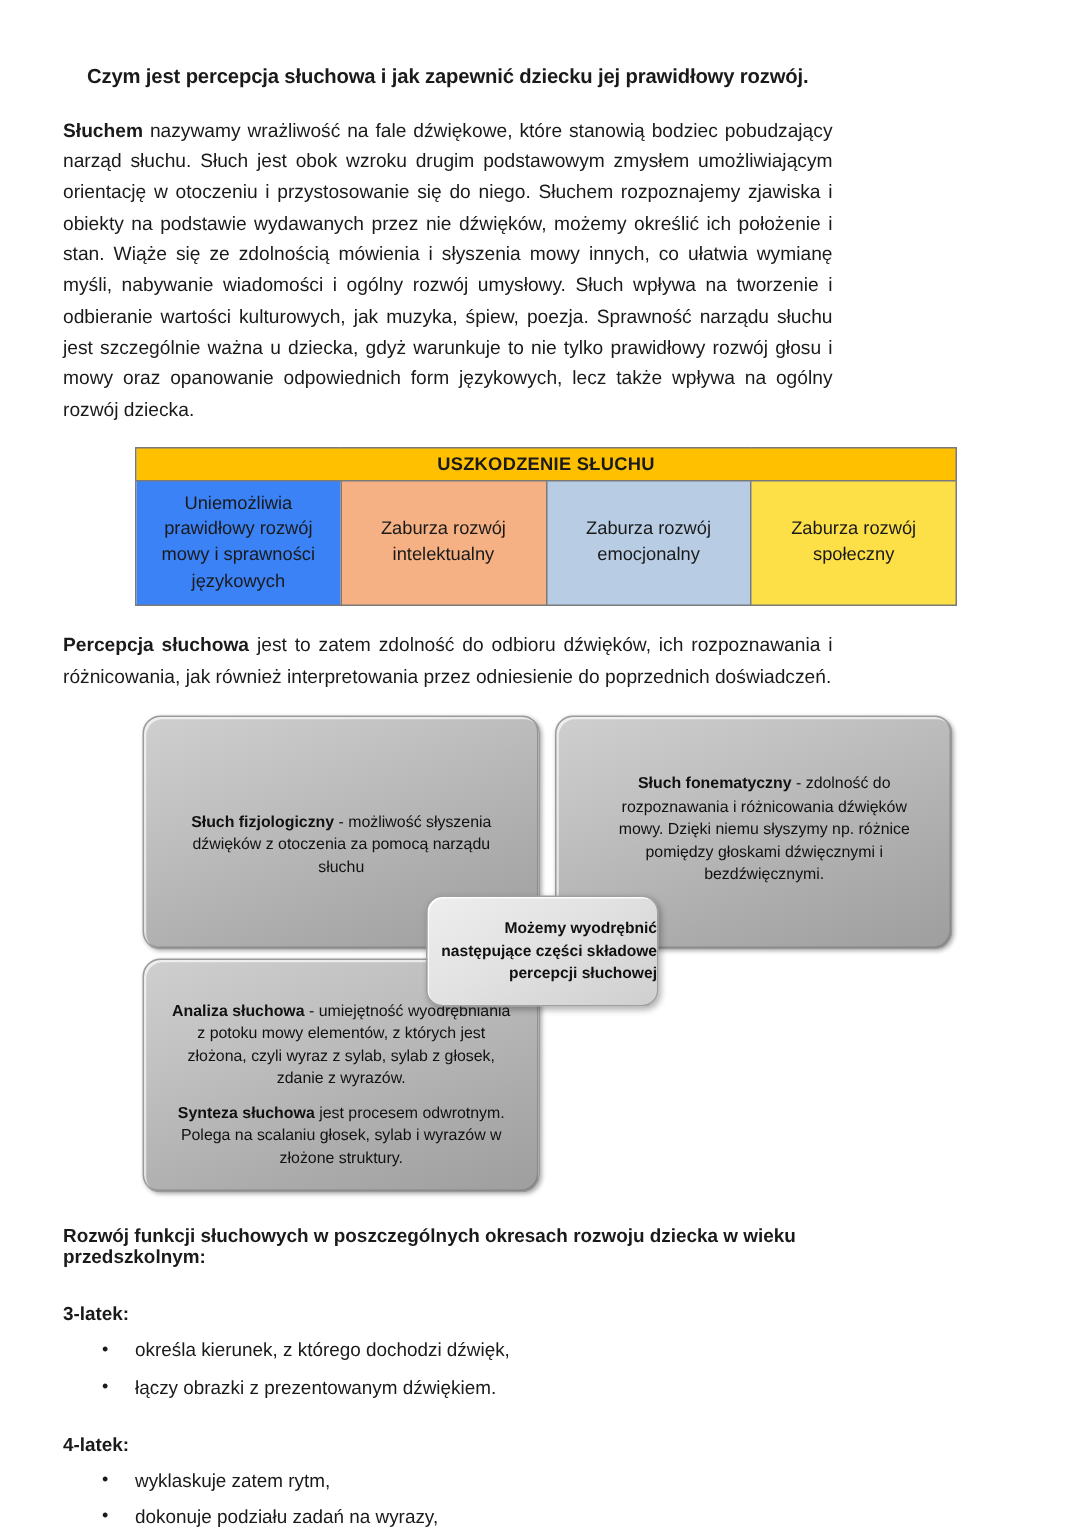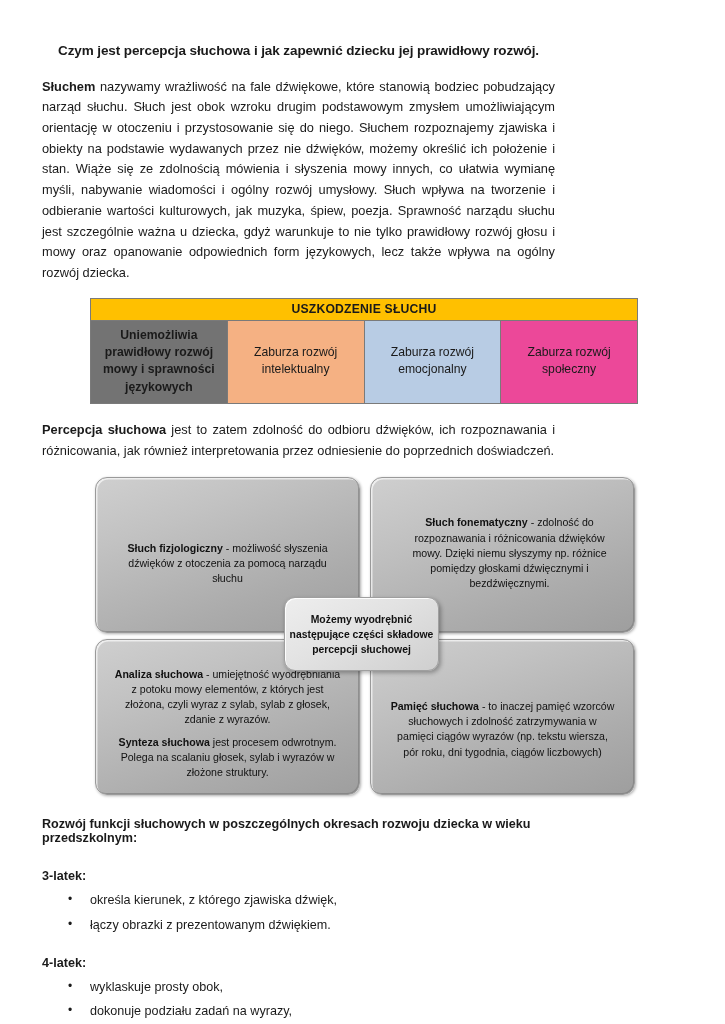--- a/index.html
+++ b/index.html
@@ -59,24 +59,24 @@
   }
   .damage-table td.cell {
     border: 1px solid #7a7a7a;
     text-align: center;
     vertical-align: middle;
     font-size: 12.2px;
     line-height: 1.42;
     padding: 6px 4px 7px 4px;
     height: 72px;
   }
-  .c-green  { background: #737373; font-weight: bold; }
+  .c-green  { background: #3b82f6; }
   .c-orange { background: #F5B183; }
   .c-blue   { background: #B8CCE4; }
-  .c-gray   { background: #ec4899; }
+  .c-gray   { background: #fde047; }
 
   
   .smart {
     position: relative;
     width: 540px;
     height: 318px;
     margin: 16px 0 0 53px;
   }
   .quad {
     position: absolute;
@@ -120,21 +120,21 @@
   .center-bubble {
     position: absolute;
     left: 189px;
     top: 120px;
     width: 155px;
     height: 74px;
     border-radius: 11px;
     display: flex;
     align-items: center;
     justify-content: center;
-    text-align: center;
+    text-align: right;
     font-size: 10.4px;
     font-weight: bold;
     line-height: 1.45;
     color: #111;
     background: linear-gradient(150deg, #eeeeee 0%, #e2e2e2 45%, #cfcfcf 100%);
     border: 1px solid #9f9f9f;
     box-shadow:
       inset 1px 1px 0 rgba(255,255,255,0.9),
       1.5px 2px 4px rgba(0,0,0,0.3);
     z-index: 5;
@@ -210,41 +210,36 @@
       </div>
     </div>
 
     <div class="quad q-bl">
       <div class="qinner">
         <p><b>Analiza słuchowa</b><span> - umiejętność wyodrębniania z potoku mowy elementów, z których jest złożona, czyli wyraz z sylab, sylab z głosek, zdanie z wyrazów.</span></p>
         <p><b>Synteza słuchowa</b><span> jest procesem odwrotnym. Polega na scalaniu głosek, sylab i wyrazów w złożone struktury.</span></p>
       </div>
     </div>
 
-    <div class="quad q-br">
-      <div class="qinner">
-        <p><b>Pamięć słuchowa</b><span> - to inaczej pamięć wzorców słuchowych i zdolność zatrzymywania w pamięci ciągów wyrazów (np. tekstu wiersza, pór roku, dni tygodnia, ciągów liczbowych)</span></p>
-      </div>
-    </div>
 
     <div class="center-bubble">
       <span>Możemy wyodrębnić następujące części składowe percepcji słuchowej</span>
     </div>
 
   </div>
 
   <p class="section-head">Rozwój funkcji słuchowych w poszczególnych okresach rozwoju dziecka w wieku przedszkolnym:</p>
 
   <p class="age-head">3-latek:</p>
   <ul class="bullets">
-    <li>określa kierunek, z którego zjawiska dźwięk,</li>
+    <li>określa kierunek, z którego dochodzi dźwięk,</li>
     <li>łączy obrazki z prezentowanym dźwiękiem.</li>
   </ul>
 
   <p class="age-head">4-latek:</p>
   <ul class="bullets">
-    <li>wyklaskuje prosty obok,</li>
+    <li>wyklaskuje zatem rytm,</li>
     <li>dokonuje podziału zadań na wyrazy,</li>
     <li>podejmuje próby dzielenia wyrazów a sylaby, wymienia wyrazy rozpoczynające się daną sylabą,</li>
 
   </ul>
 
 </div>
 
 </body></html>

